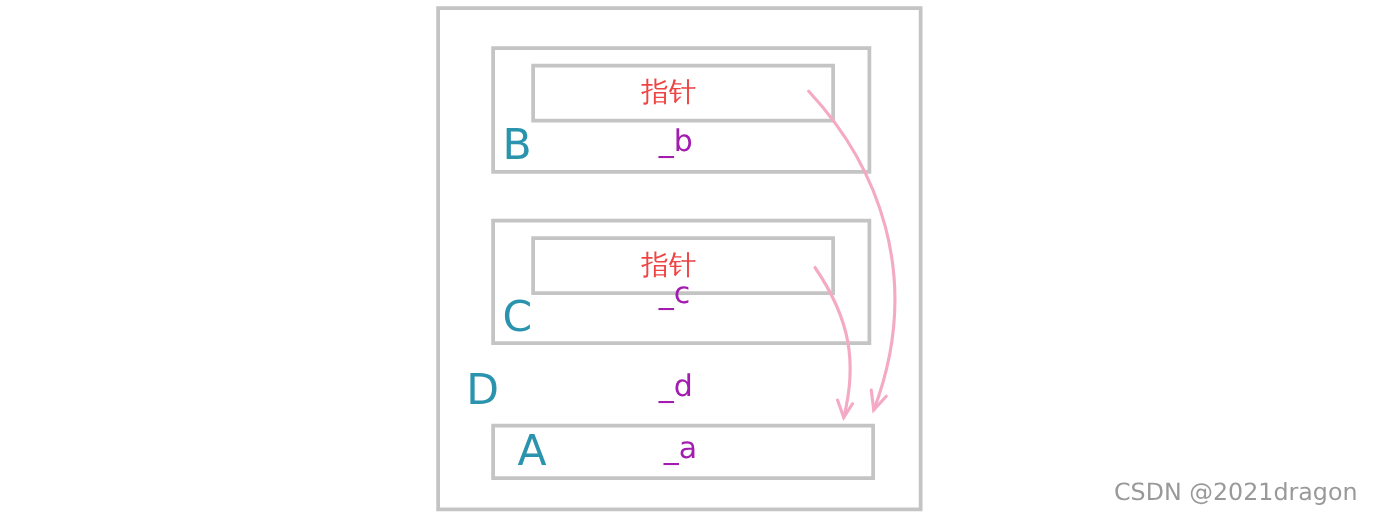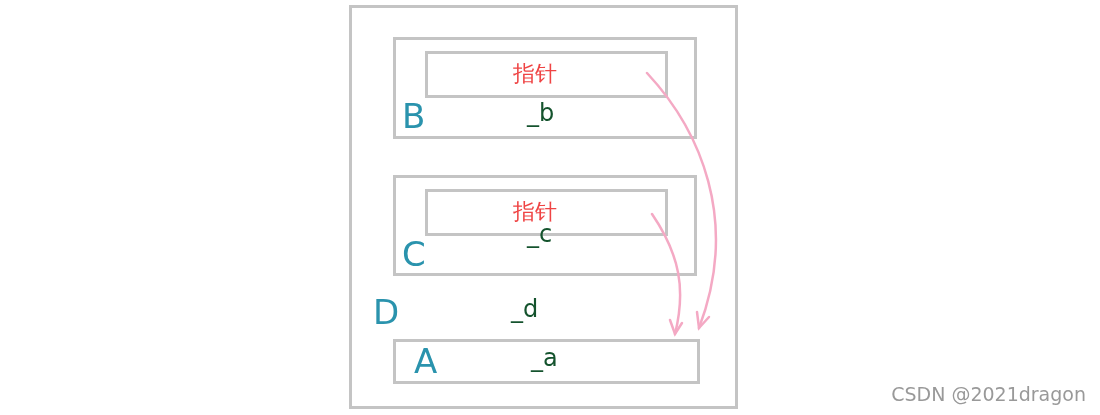--- a/index.html
+++ b/index.html
@@ -1,18 +1,18 @@
 <!DOCTYPE html>
 <html><head>
 <meta charset="utf-8">
 <style>
   html,body{margin:0;padding:0;background:#fff;}
   body{width:1100px;height:415px;position:relative;overflow:hidden;font-family:"DejaVu Sans",sans-serif;}
   .box{position:absolute;border:3px solid #c4c4c4;box-sizing:border-box;}
-  .txt{position:absolute;font-size:24px;color:#14532d;white-space:nowrap;}
+  .txt{position:absolute;font-size:24px;color:#a21caf;white-space:nowrap;}
   .cjk{font-family:"DejaVu Serif",serif;font-size:22px;color:#ef4444;}
   .lbl{position:absolute;font-size:34px;color:#2a93ad;font-family:"DejaVu Sans",sans-serif;}
   .wm{position:absolute;right:14px;bottom:10px;font-size:19px;color:#999;font-family:"DejaVu Sans",sans-serif;text-align:center;}
   svg{position:absolute;left:0;top:0;}
 </style>
 </head>
 <body>
 
 <div class="box" style="left:349px;top:5px;width:389px;height:404px;"></div>
 
@@ -22,21 +22,21 @@
 <div class="lbl" style="left:402px;top:96px;">B</div>
 <div class="txt" style="left:527px;top:99px;">_b</div>
 
 <div class="box" style="left:393px;top:175px;width:304px;height:101px;"></div>
 <div class="box" style="left:425px;top:189px;width:243px;height:47px;"></div>
 <div class="txt cjk" style="left:513px;top:197px;">指针</div>
 <div class="lbl" style="left:402px;top:234px;">C</div>
 <div class="txt" style="left:527px;top:220px;">_c</div>
 
 <div class="lbl" style="left:373px;top:292px;">D</div>
-<div class="txt" style="left:511px;top:295px;">_d</div>
+<div class="txt" style="left:527px;top:295px;">_d</div>
 
 <div class="box" style="left:393px;top:339px;width:307px;height:45px;"></div>
 <div class="lbl" style="left:414px;top:341px;">A</div>
 <div class="txt" style="left:531px;top:344px;">_a</div>
 
 <svg width="1100" height="415">
   <g fill="none" stroke="#f4a9c4" stroke-width="2.5" stroke-linecap="round">
     <path d="M647,73 C700,130 740,220 699,328"></path>
     <path d="M697,312 L699,328 L709,317"></path>
     <path d="M652,214 C680,255 686,290 675,334"></path>

